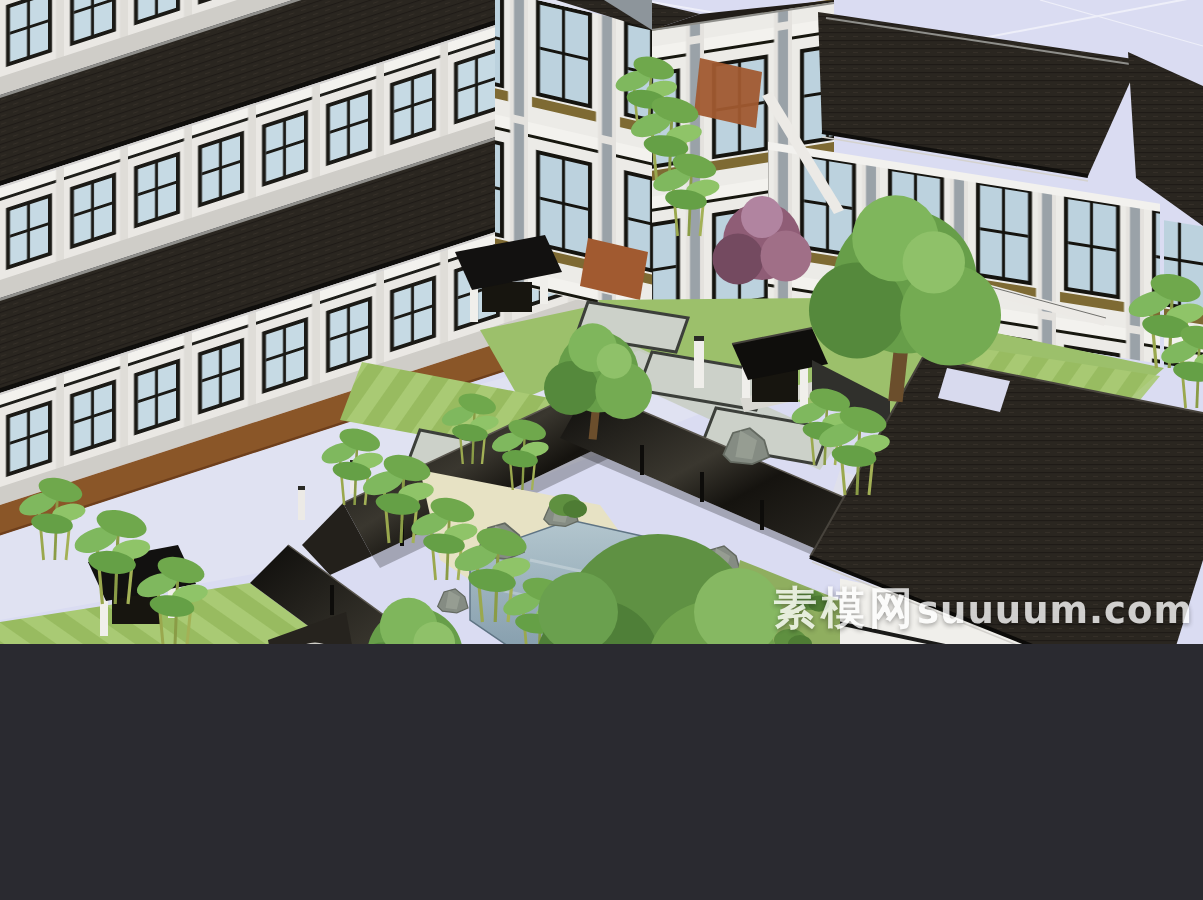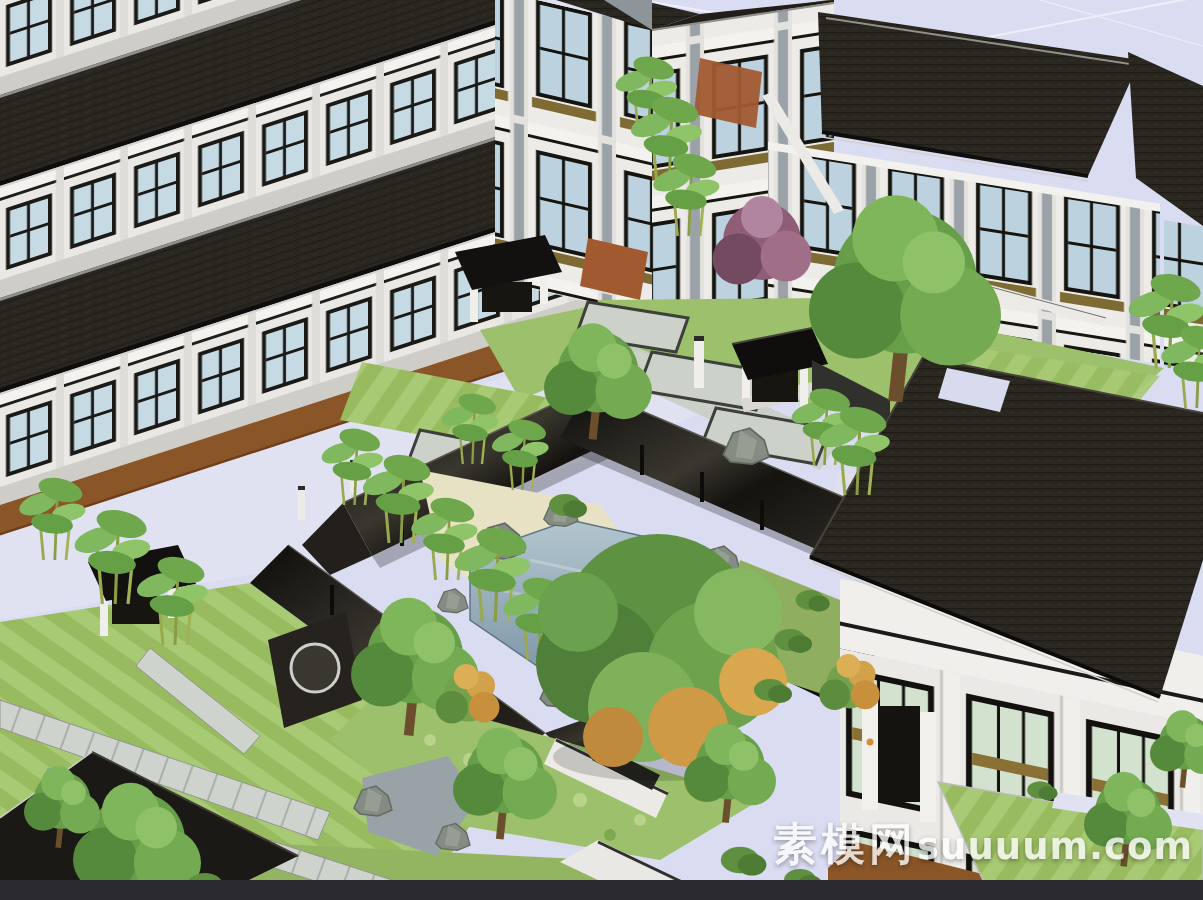--- a/index.html
+++ b/index.html
@@ -1,16 +1,16 @@
 <!DOCTYPE html>
 <html><head>
 <meta charset="utf-8">
 <style>
   html,body{margin:0;padding:0;background:#2a2a30;}
-  .stage{position:relative;width:1203px;height:880px;overflow:hidden;background:#dadcf2;
+  .stage{position:relative;width:1203px;height:644px;overflow:hidden;background:#dadcf2;
          font-family:"DejaVu Sans","Liberation Sans",sans-serif;}
   .stage svg{position:absolute;left:0;top:0;display:block;}
   .watermark{position:absolute;right:10px;bottom:14px;white-space:nowrap;
              color:#ffffff;opacity:.78;text-shadow:0 2px 5px rgba(0,0,0,.45);
              font-family:"DejaVu Sans","Liberation Sans",sans-serif;line-height:1;}
   .watermark .wm-cn{font-size:44px;font-weight:700;letter-spacing:4px;}
   .watermark .wm-en{font-size:37px;font-weight:700;letter-spacing:1px;}
 </style>
 </head>
 <body>

